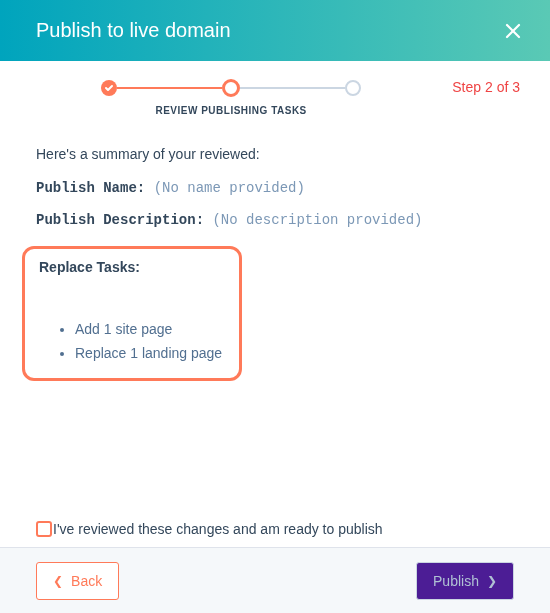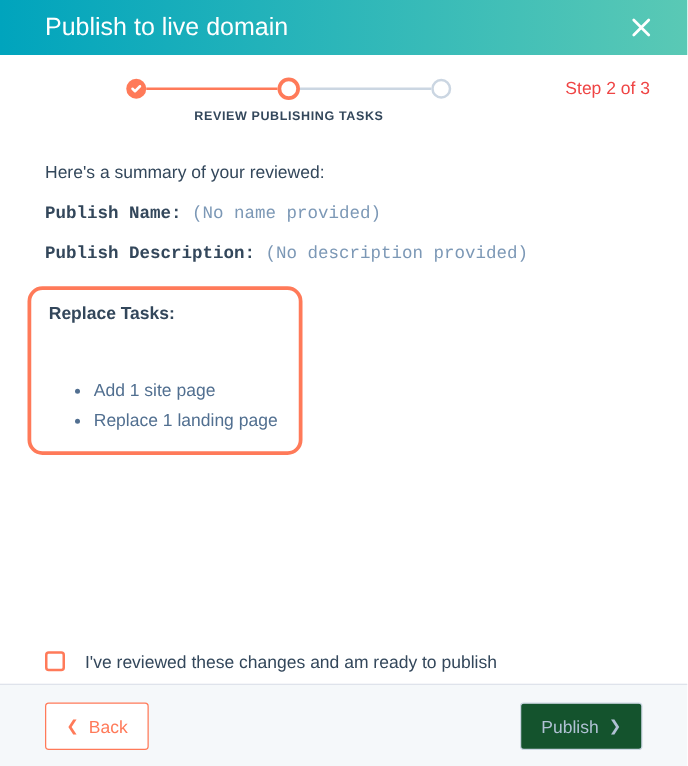--- a/index.html
+++ b/index.html
@@ -8,21 +8,21 @@
     width: 550px;
     height: 613px;
     background: #fff;
     color: #33475b;
     font-size: 14px;
     overflow: hidden;
     position: relative;
   }
   .header {
     background: linear-gradient(90deg, #00a4bd 0%, #5ac9b5 100%);
-    height: 44px;
+    height: 61px;
     display: flex;
     align-items: center;
     justify-content: space-between;
     padding: 0 24px 0 36px;
     color: #fff;
   }
   .header-title {
     font-size: 20px;
     font-weight: 500;
   }
@@ -140,21 +140,21 @@
     color: #516f90;
     line-height: 1.7;
   }
 
   .review-row {
     position: absolute;
     bottom: 76px;
     left: 36px;
     display: flex;
     align-items: center;
-    gap: 16px;
+    gap: 1px;
   }
   .checkbox {
     width: 16px;
     height: 16px;
     border: 2px solid #ff7a59;
     border-radius: 3px;
     background: #fff;
     cursor: pointer;
     flex-shrink: 0;
   }
@@ -186,21 +186,21 @@
     align-items: center;
     gap: 8px;
   }
   .btn-back {
     background: #fff;
     border: 1px solid #ff7a59;
     color: #ff7a59;
   }
   .btn-back .chev { font-size: 12px; }
   .btn-publish {
-    background: #14532d;
+    background: #4c1d95;
     border: 1px solid #cbd6e2;
     color: #b0c1d4;
     cursor: not-allowed;
   }
   .btn-publish .chev { color: #b0c1d4; font-size: 12px; }
 </style>
 </head>
 <body>
 
 <div class="header">

